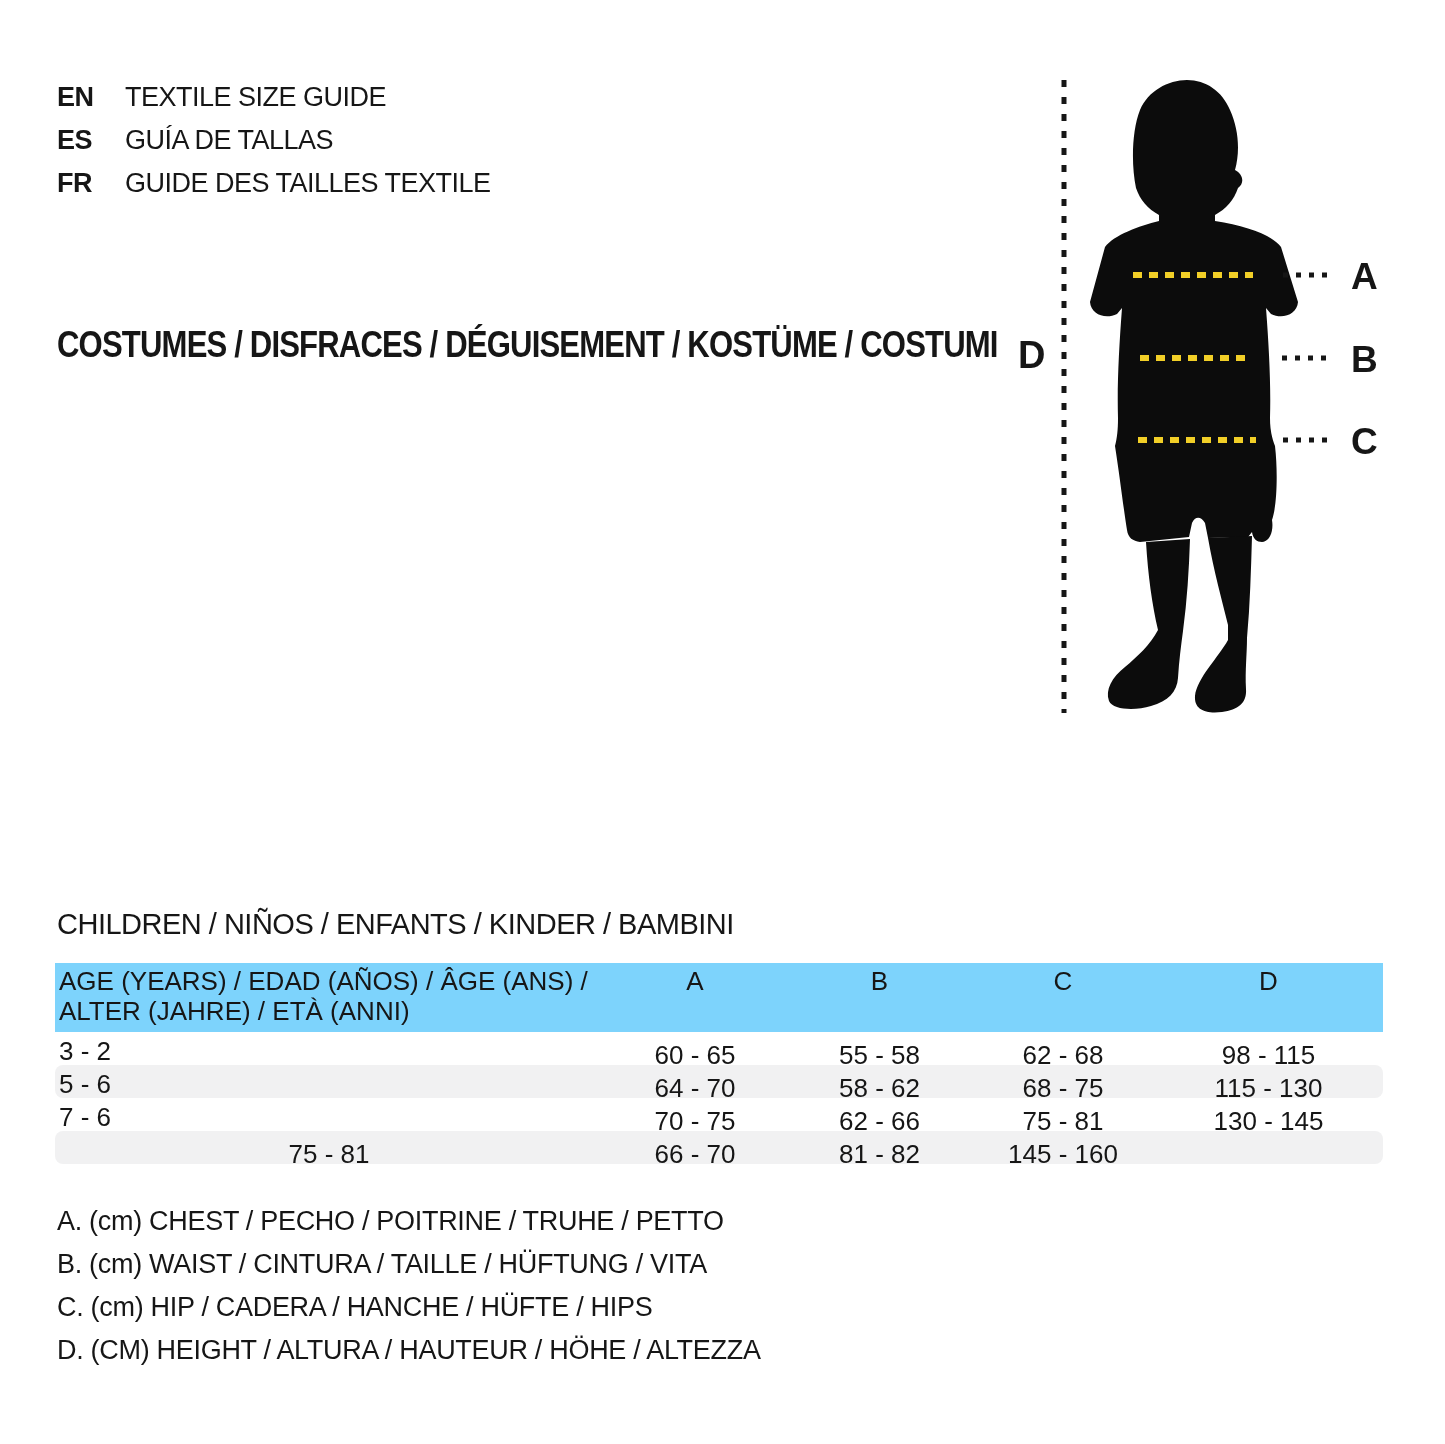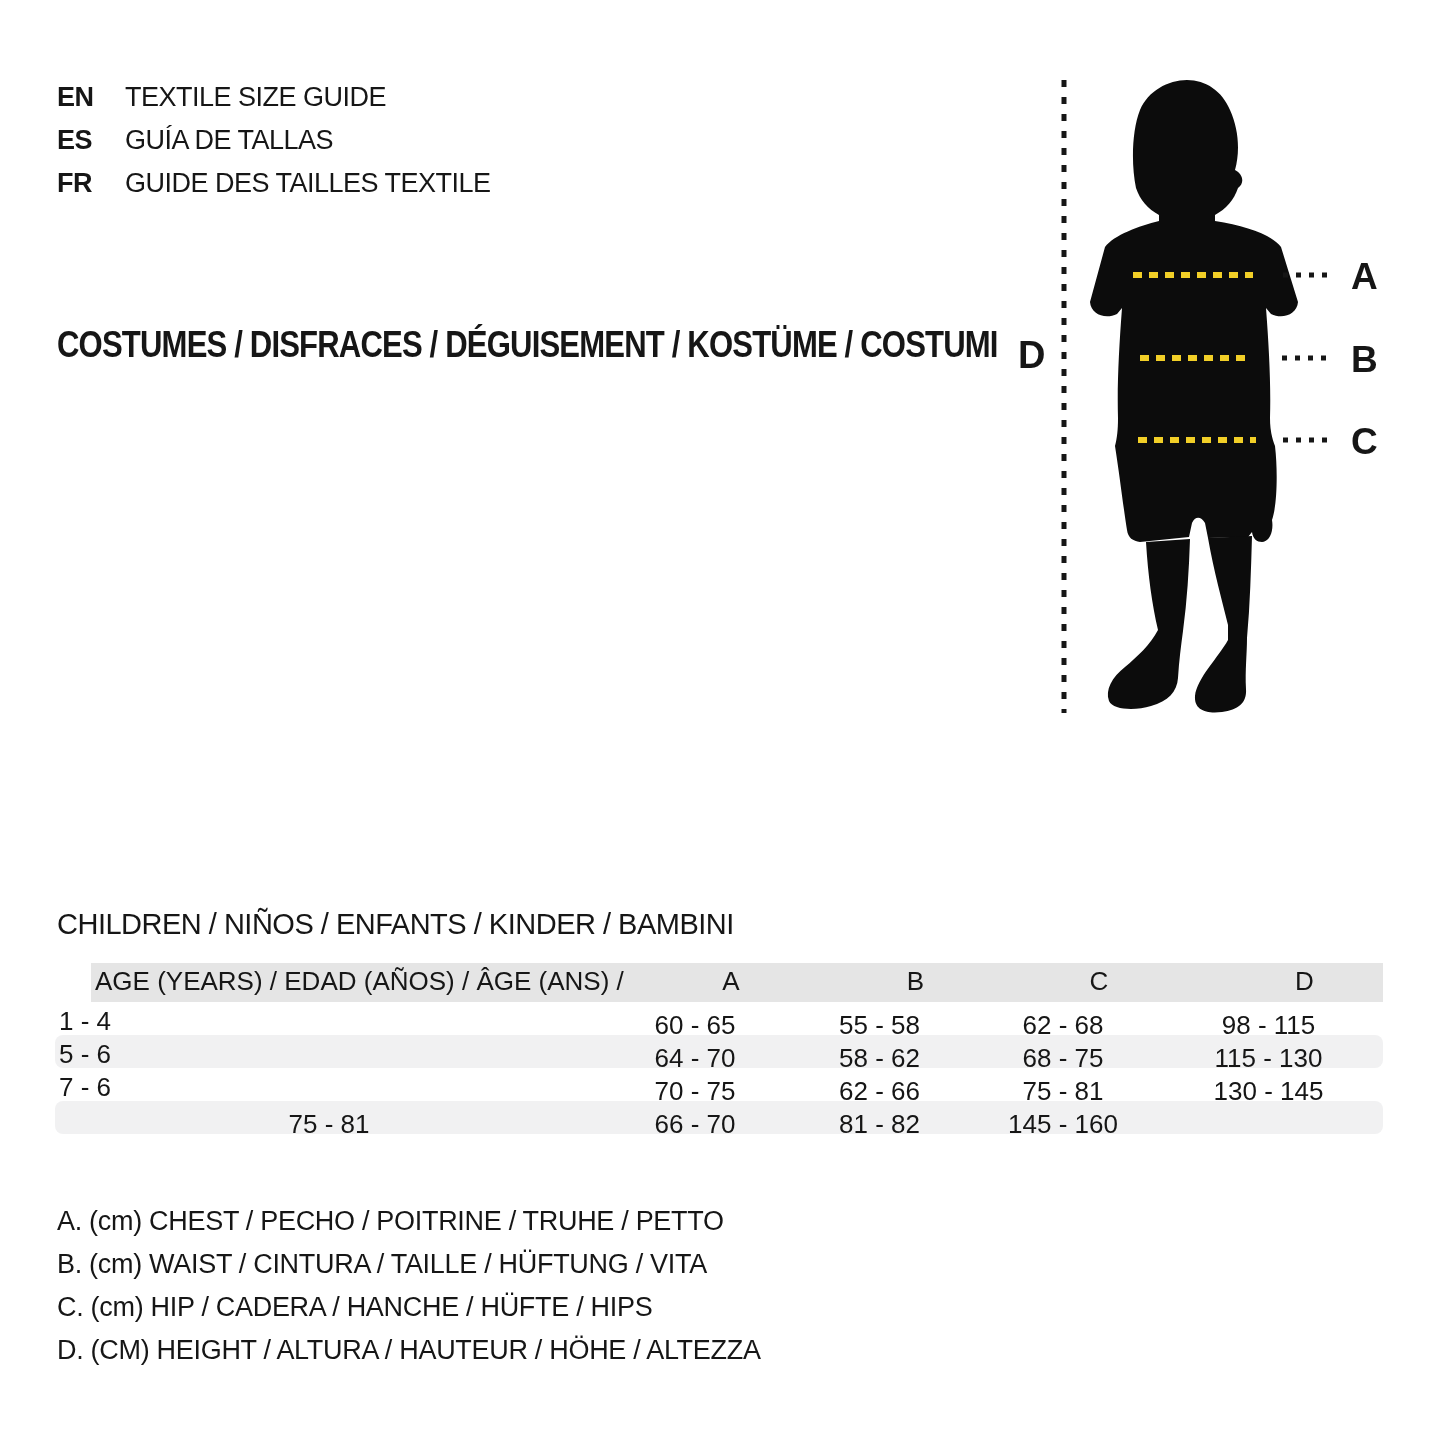--- a/index.html
+++ b/index.html
@@ -33,21 +33,21 @@
   .figure-svg { position:absolute; left:1000px; top:60px; width:445px; height:660px; }
 
   
   .children-heading {
     position:absolute; left:57px; top:908px;
     font-size:29px; font-weight:500; letter-spacing:-0.5px; white-space:nowrap;
   }
   .size-table { position:absolute; left:55px; top:963px; width:1328px; font-size:26px; }
   .t-header {
     display:grid; grid-template-columns:548px 184px 185px 182px 229px;
-    background:#e5e5e5; padding:3px 8px 6px 0;margin-left:36px;
+    background:#7dd3fc; padding:3px 8px 6px 0;
   }
   .t-header .age-head { padding-left:4px; line-height:30px; }
   .t-header .col-head { text-align:center; line-height:30px; }
   .t-row {
     display:grid; grid-template-columns:548px 184px 185px 182px 229px;
     height:33px; align-items:center;
   }
   .t-row.alt { background:#f1f1f2;border-radius:8px; }
   .t-row .age-cell { padding-left:4px; }
   .t-row .val-cell { text-align:center;margin-top:8px; }
@@ -155,29 +155,30 @@
     <text x="351" y="312" font-size="37" font-weight="bold" fill="#161616">B</text>
     <text x="351" y="394" font-size="37" font-weight="bold" fill="#161616">C</text>
   </svg>
 
   <div class="children-heading">CHILDREN / NIÑOS / ENFANTS / KINDER / BAMBINI</div>
 
   <div class="size-table">
     <div class="t-header">
       <div class="age-head">
         <div>AGE (YEARS) / EDAD (AÑOS) / ÂGE (ANS) /</div>
+        <div>ALTER (JAHRE) / ETÀ (ANNI)</div>
       </div>
       <div class="col-head">A</div>
       <div class="col-head">B</div>
       <div class="col-head">C</div>
       <div class="col-head">D</div>
     </div>
 
     <div class="t-row">
-      <div class="age-cell">1 - 4</div>
+      <div class="age-cell">3 - 2</div>
       <div class="val-cell">60 - 65</div>
       <div class="val-cell">55 - 58</div>
       <div class="val-cell">62 - 68</div>
       <div class="val-cell">98 - 115</div>
     </div>
     <div class="t-row alt">
       <div class="age-cell">5 - 6</div>
       <div class="val-cell">64 - 70</div>
       <div class="val-cell">58 - 62</div>
       <div class="val-cell">68 - 75</div>

